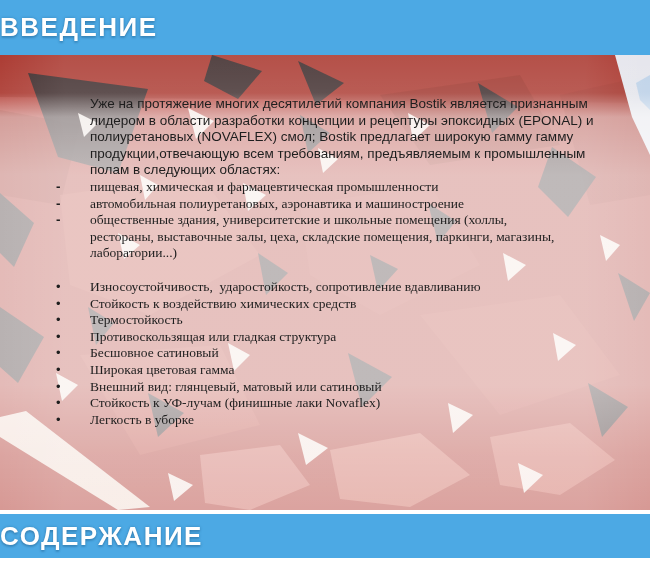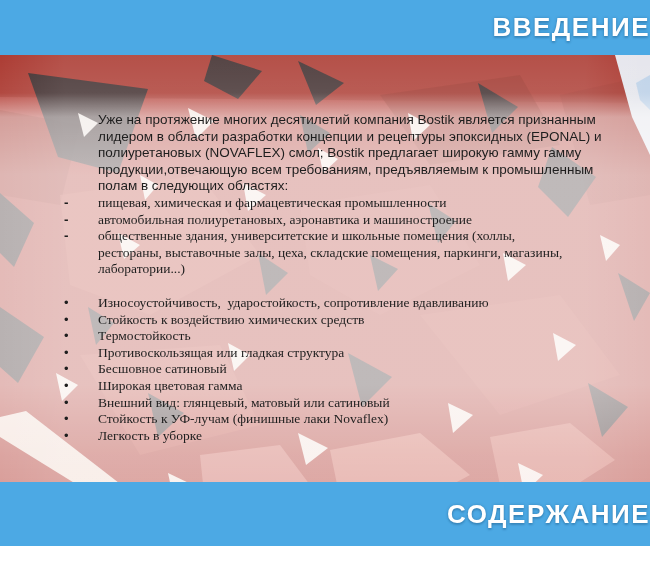--- a/index.html
+++ b/index.html
@@ -3,44 +3,44 @@
 <meta charset="utf-8">
 <style>
   html,body{margin:0;padding:0;background:#888;}
   .page{
     position:relative;width:650px;height:562px;overflow:hidden;
     font-family:"Liberation Sans","DejaVu Sans",sans-serif;
     background:#fff;
   }
   .banner{
     position:absolute;left:0;width:650px;background:var(--blue,#4CA9E4);
-    display:flex;align-items:center;justify-content:flex-end;z-index:3;
+    display:flex;align-items:center;justify-content:flex-start;z-index:3;
   }
   .banner-top{top:0;height:55px;}
-  .banner-bottom{bottom:16px;height:64px;}
+  .banner-bottom{bottom:4px;height:44px;}
   .banner-title{
     margin:0;color:#fff;font-size:26px;font-weight:700;letter-spacing:1.5px;
     font-family:"Liberation Sans",sans-serif;
     text-shadow:0 0 3px rgba(20,70,110,.35),0 2px 2px rgba(20,70,110,.25);
   }
   .photo{position:absolute;top:55px;left:0;width:650px;height:455px;z-index:1;}
   .photo svg{position:absolute;top:0;left:0;display:block;}
   .wash{
     position:absolute;top:0;left:0;width:650px;height:455px;
     background:
       linear-gradient(90deg, rgba(255,255,255,0) 0%, rgba(255,255,255,.10) 10%,
         rgba(255,255,255,.10) 90%, rgba(255,255,255,0) 100%),
       linear-gradient(180deg, rgba(255,255,255,.04) 0px, rgba(255,255,255,.10) 38px,
         rgba(255,255,255,.52) 62px, rgba(255,255,255,.64) 120px,
         rgba(255,255,255,.64) 330px, rgba(255,255,255,.52) 400px,
         rgba(255,255,255,.46) 455px);
   }
   .content{
-    position:absolute;top:96px;left:64px;width:572px;z-index:2;
-    color:#1e1e1e;font-size:13.5px;line-height:16.6px;margin-top:16px;
+    position:absolute;top:96px;left:56px;width:572px;z-index:2;
+    color:#1e1e1e;font-size:13.5px;line-height:16.6px;
   }
   .para{margin:0;padding-left:34px;white-space:pre-wrap;}
   .list{list-style:none;margin:0;padding:0;}
   .list-item{display:flex;}
   .marker{flex:0 0 34px;width:34px;font-weight:700;}
   .list-round .marker{font-weight:400;font-size:13px;}
   .item-text{flex:1;white-space:pre-wrap;font-family:Liberation Serif, serif;}
   .blank-line{height:17px;}
 </style>
 </head>

